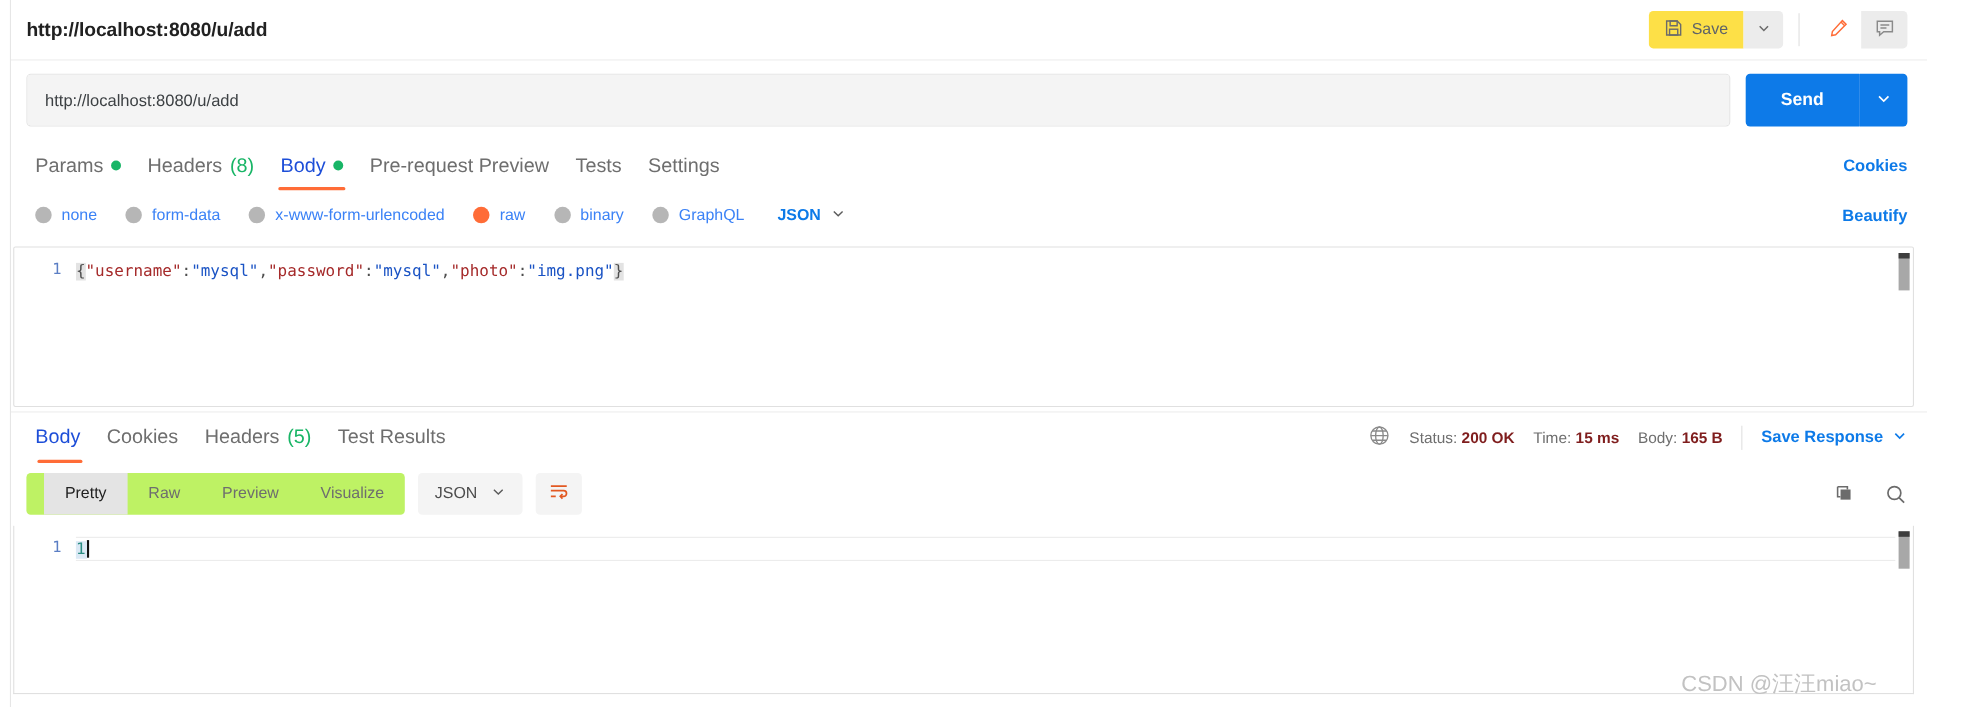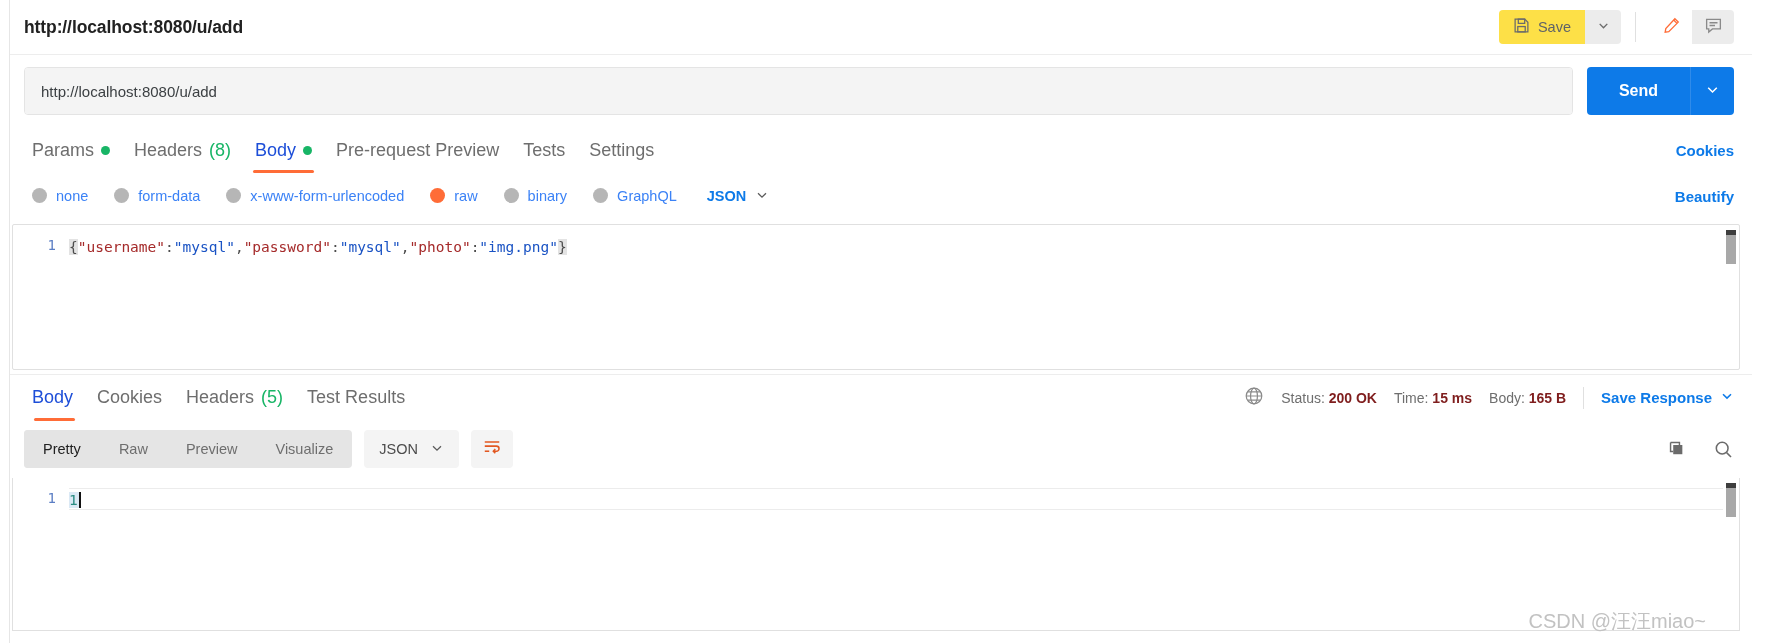--- a/index.html
+++ b/index.html
@@ -311,24 +311,25 @@
     position: absolute;
     left: 10px; right: 0; top: 420px;
     height: 58px;
     display: flex;
     align-items: center;
     padding: 0 18px 0 14px;
     gap: 12px;
   }
   .segmented {
     display: flex;
-    background: #e5e5e5;
+    background: #bef264;
     border-radius: 4px;
     overflow: hidden;
     height: 38px;
+    padding-left: 16px;
   }
   .seg {
     display: flex; align-items: center;
     padding: 0 19px;
     font-size: 14.5px;
     color: #6e6e6e;
     cursor: pointer;
   }
   .seg.active { background: #e4e4e4; color: #212121; }
   .fmt-sel {

